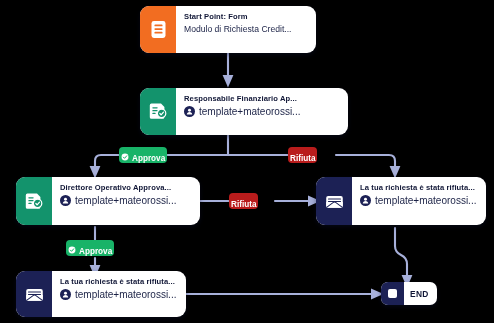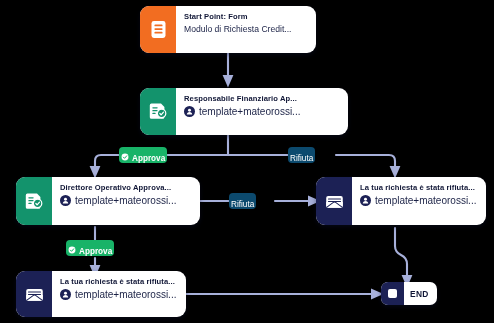--- a/index.html
+++ b/index.html
@@ -51,21 +51,21 @@
   
   .pill{
     position:absolute;z-index:8;
     display:flex;align-items:flex-end;gap:3px;
     height:16px;padding:0 2px;border-radius:4px;
     font-size:8.2px;color:#ffffff;font-weight:normal;
     white-space:nowrap;
     box-shadow:0 1px 2px rgba(0,0,0,.25);
   }
   .pill-approve{background:#18B368;font-weight:bold;}
-  .pill-reject{background:#0c4a6e;font-weight:normal;}
+  .pill-reject{background:#b91c1c;font-weight:bold;}
 
   
   .endnode{
     position:absolute;z-index:8;
     display:flex;align-items:stretch;height:23px;
     background:#ffffff;border-radius:7px;overflow:hidden;
     box-shadow:0 2px 4px rgba(10,15,45,.45);
   }
   .endnode .sq{
     width:23px;background:#1C2155;display:flex;align-items:center;justify-content:center;

